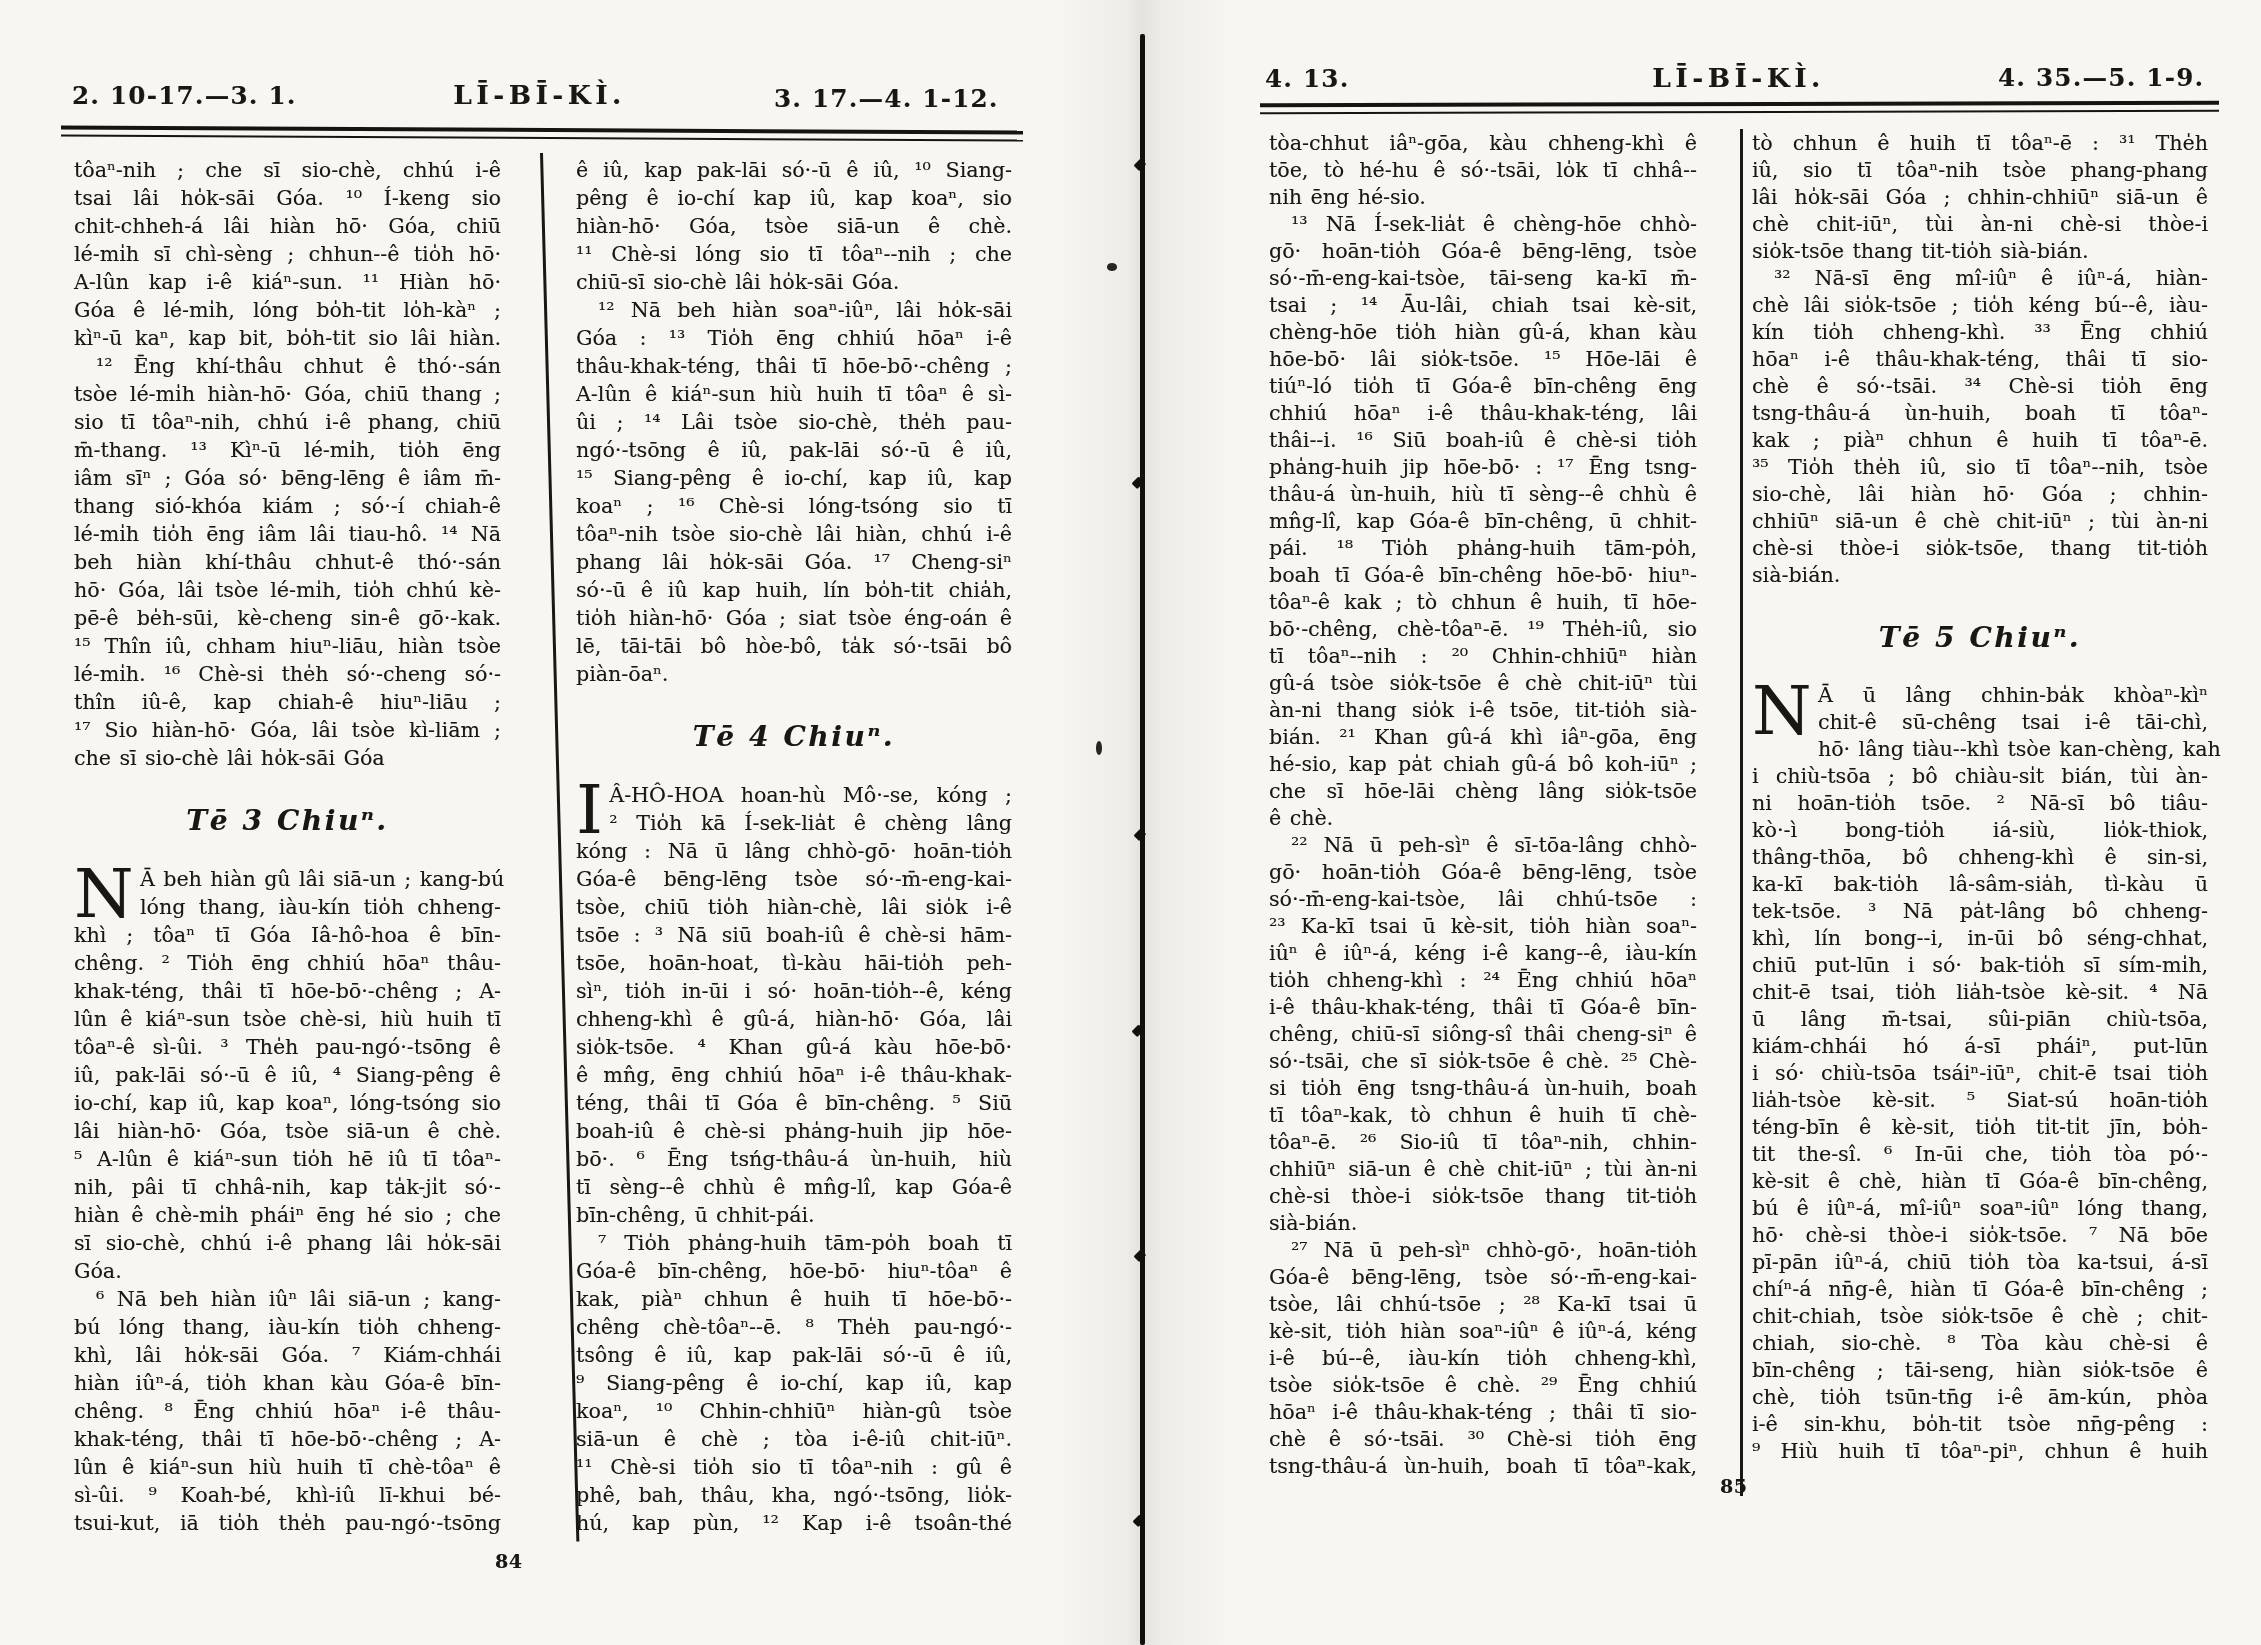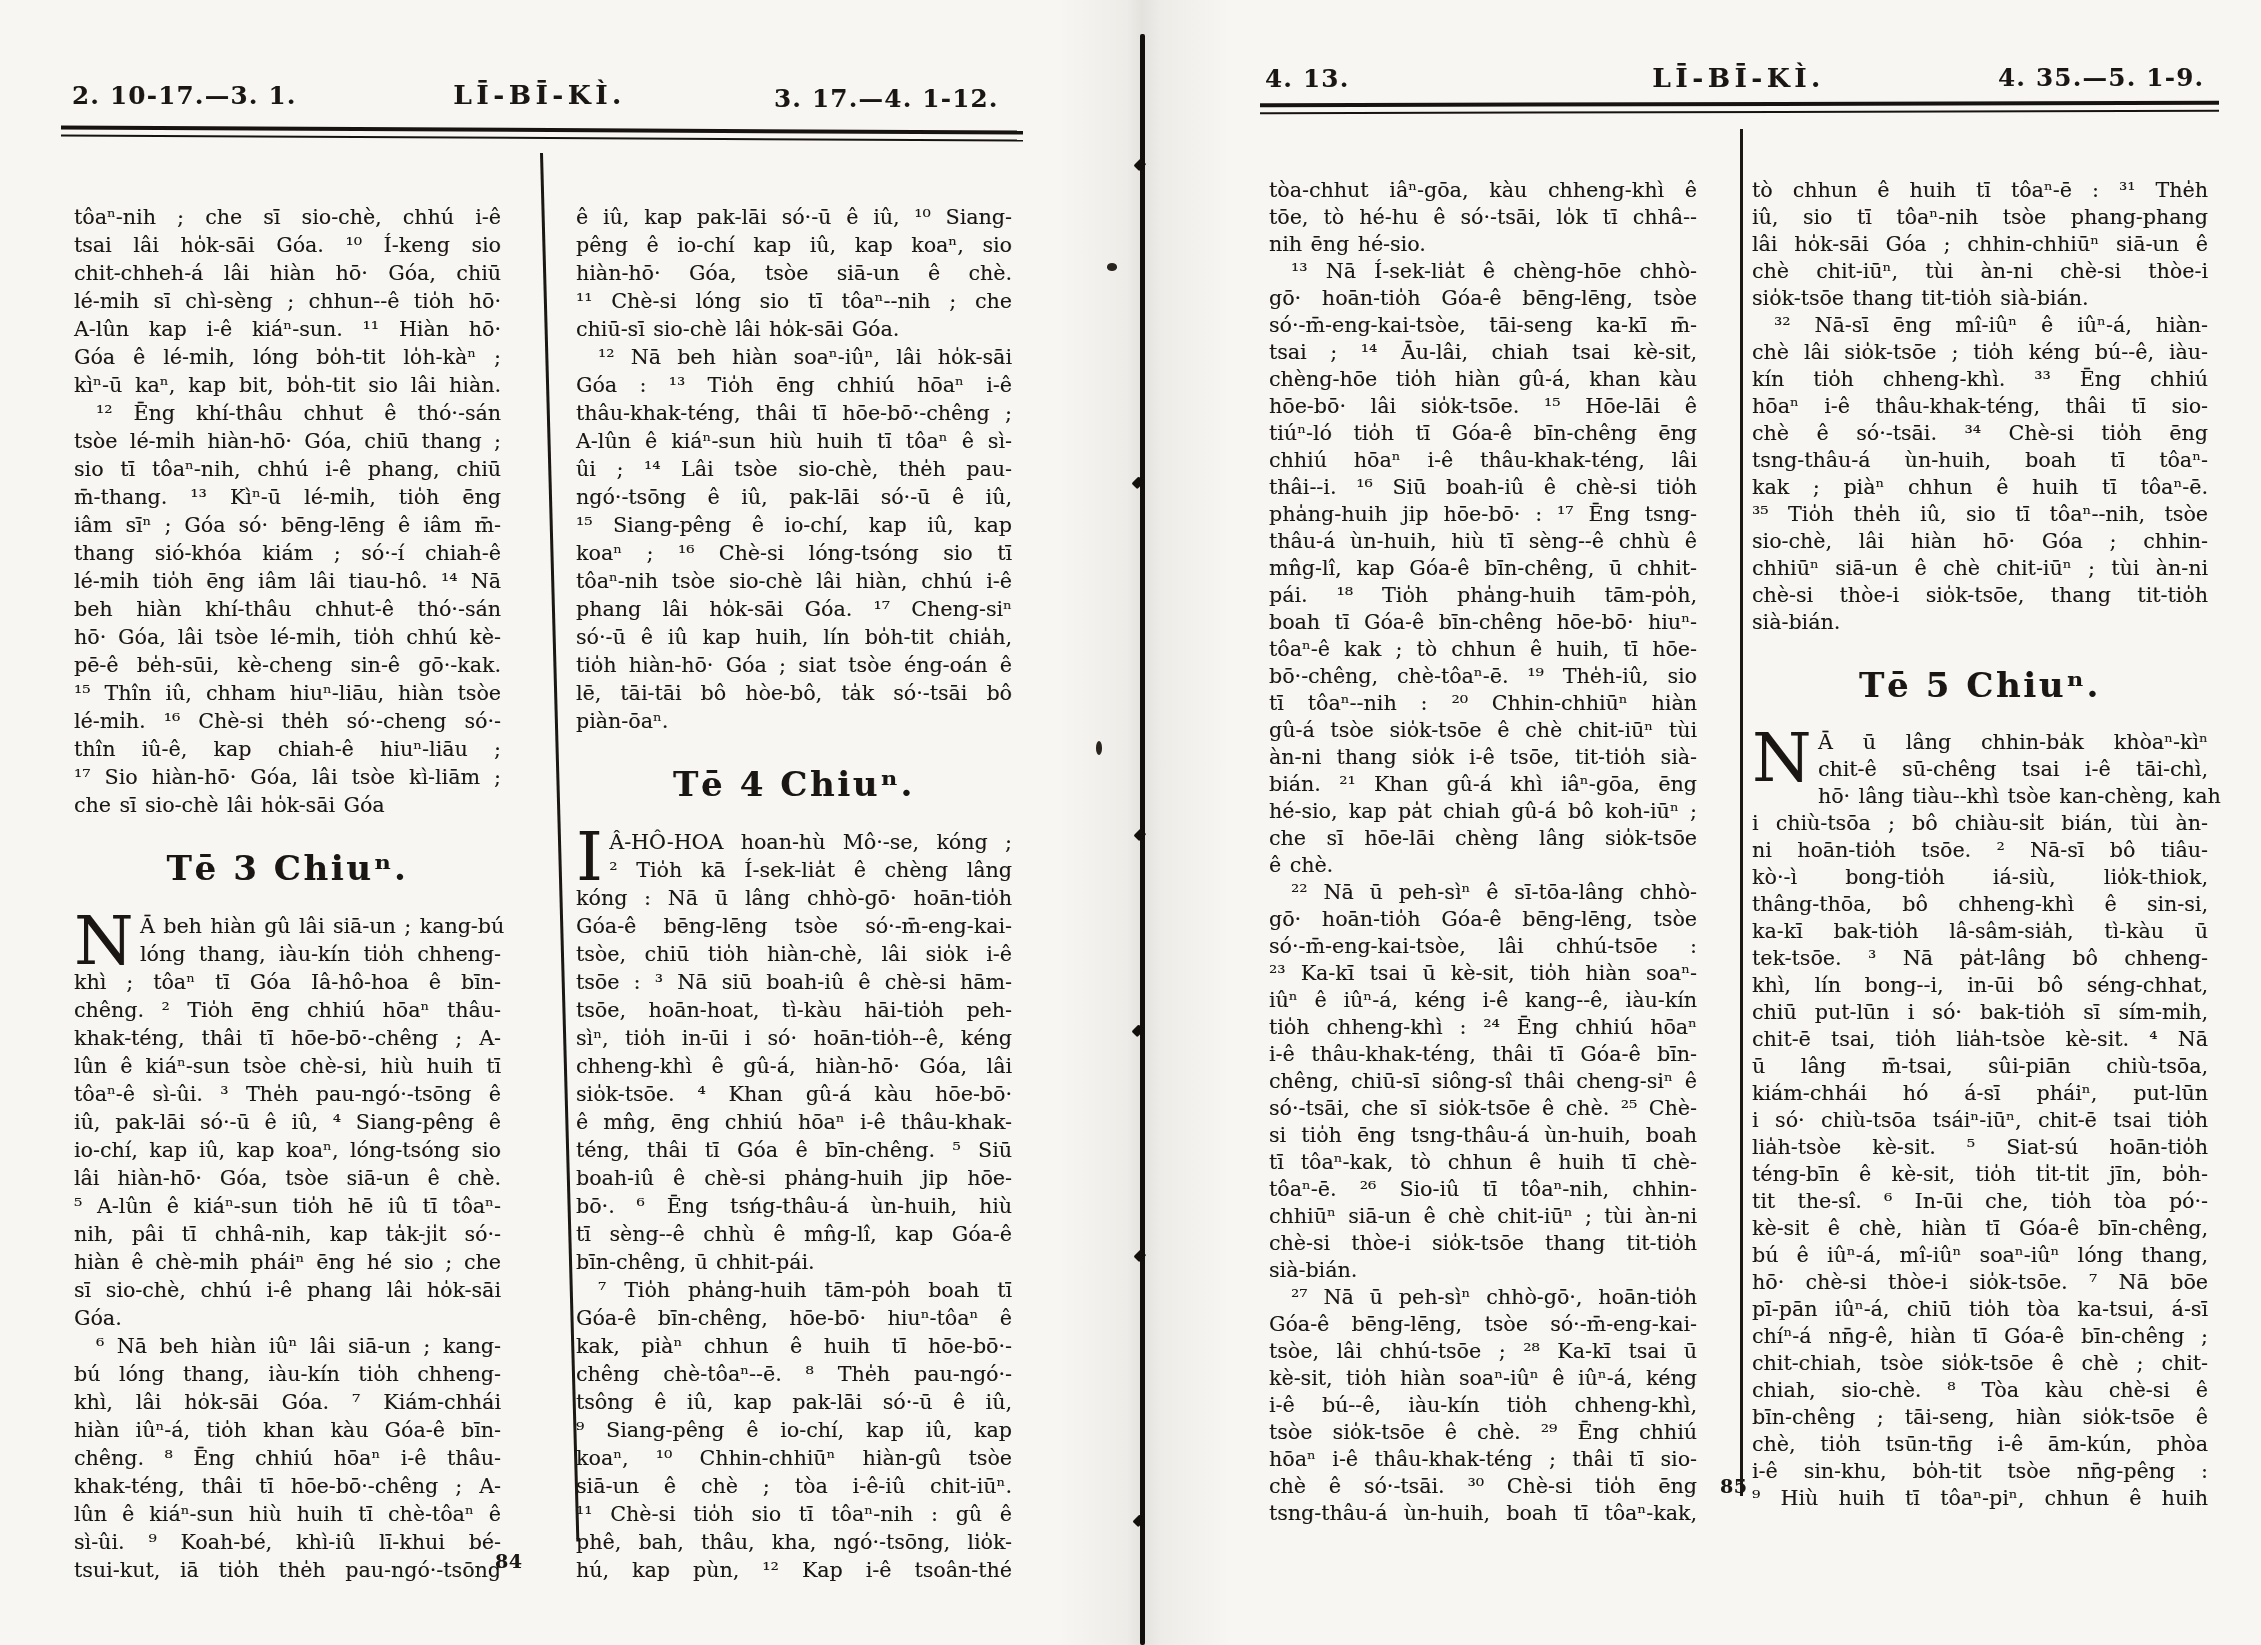--- a/index.html
+++ b/index.html
@@ -9,35 +9,35 @@
     font-family:"DejaVu Serif","Liberation Serif",serif;
     color:#191613;
     overflow:hidden;
   }
   .ink{text-shadow:0.3px 0.3px 0.5px rgba(25,18,10,0.35);}
   
   .ref{position:absolute;font-weight:bold;font-size:24.5px;letter-spacing:1.3px;white-space:nowrap;}
   .running-title{position:absolute;font-weight:bold;font-size:26.4px;letter-spacing:4.5px;text-align:center;white-space:nowrap;}
   .rule{position:absolute;background:#171310;}
   
-  .col{position:absolute;margin-top:47px;}
+  .col{position:absolute;}
   .tl{
     font-size:20.6px;
     white-space:nowrap;
     text-align:justify;
     text-align-last:justify;
     word-spacing:1.9px;
   }
   .lp .tl{line-height:28px;}
   .rp .tl{line-height:27px;}
   .tl.final{text-align-last:left;}
   .tl.indent{text-indent:22px;}
   .chapter-heading{
-    font-size:34px;font-weight:bold;text-align:center;
-    letter-spacing:2.6px;margin:35px 0 30px 0;line-height:28px;
+    font-size:28px;font-weight:bold;text-align:center;
+    letter-spacing:2.6px;margin:35px 0 30px 0;line-height:28px;font-style:italic;
   }
   .dropcap{
     float:left;
     font-size:68px;
     line-height:52px;
     padding:2.6px 6.4px 0 0;
     font-weight:400;
   }
   .page-number{position:absolute;font-size:19px;font-weight:bold;letter-spacing:0.6px;}
   

